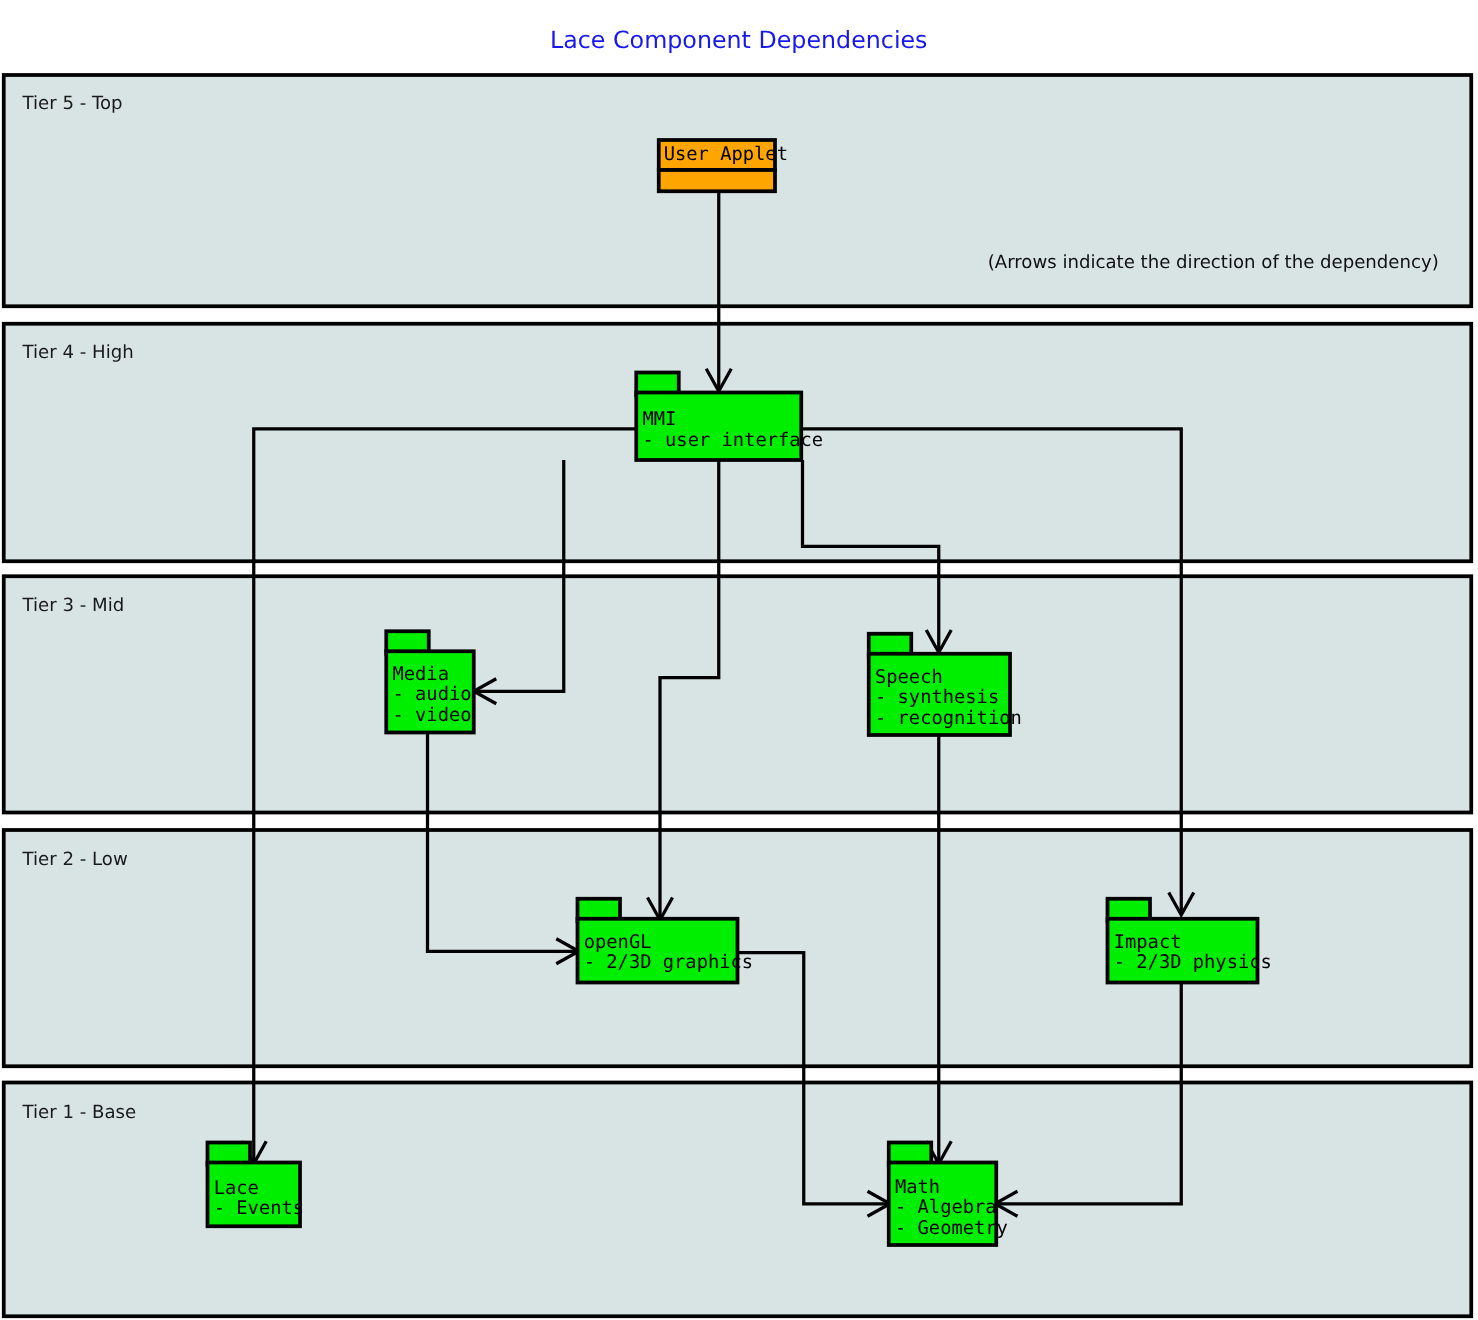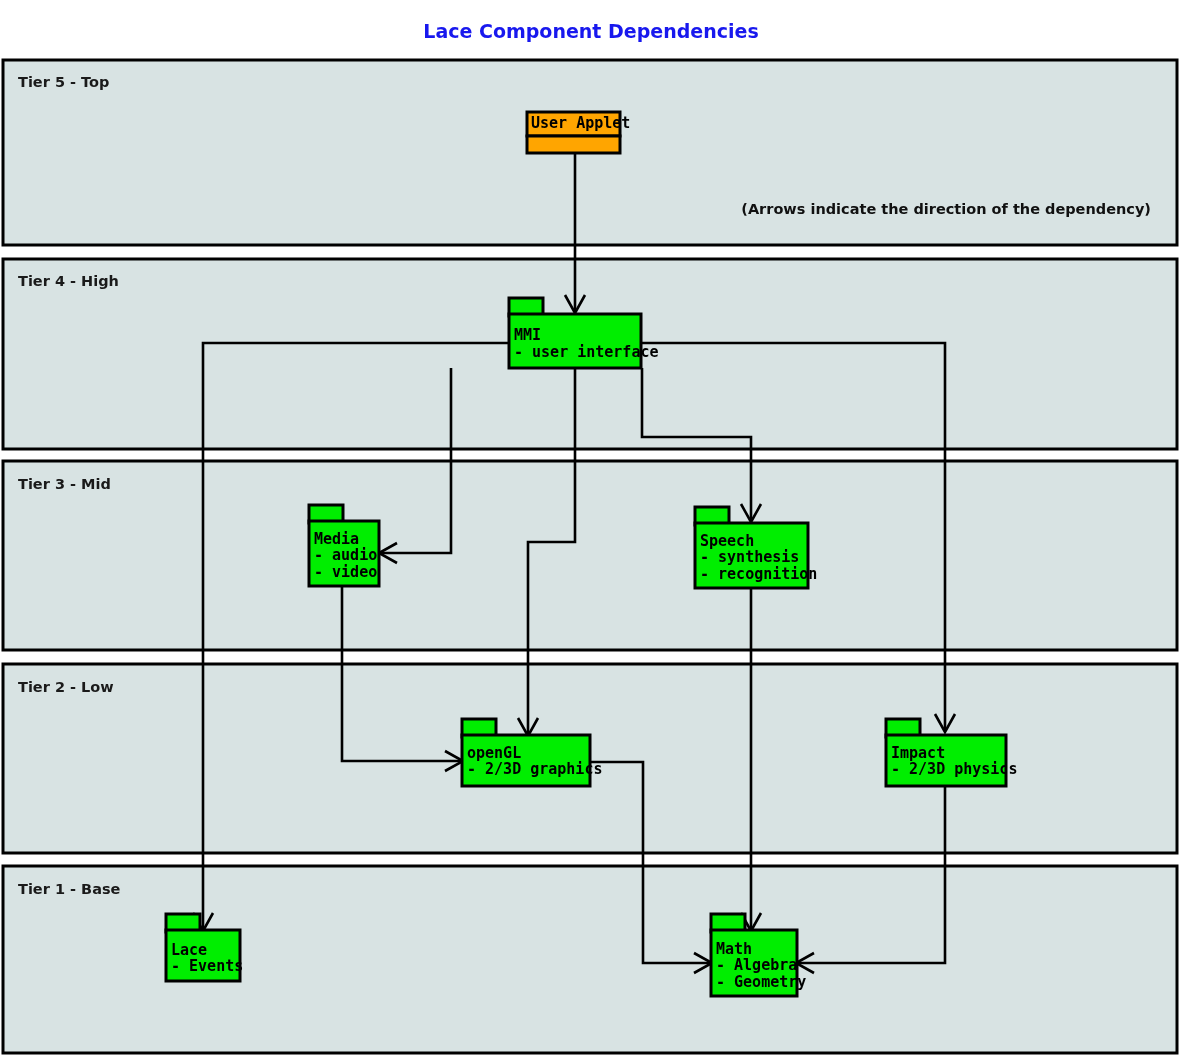--- a/index.html
+++ b/index.html
@@ -11,21 +11,20 @@
   body {
     width: 1182px;
     height: 1056px;
     font-family: "DejaVu Sans", sans-serif;
     overflow: hidden;
   }
   #diagram-root {
     position: relative;
     width: 1182px;
     height: 1056px;
-    font-weight: bold;
   }
   svg.diagram {
     display: block;
     width: 1182px;
     height: 1056px;
   }
   .title-text {
     font-family: "DejaVu Sans", sans-serif;
     font-size: 19px;
     fill: #1818ee;

